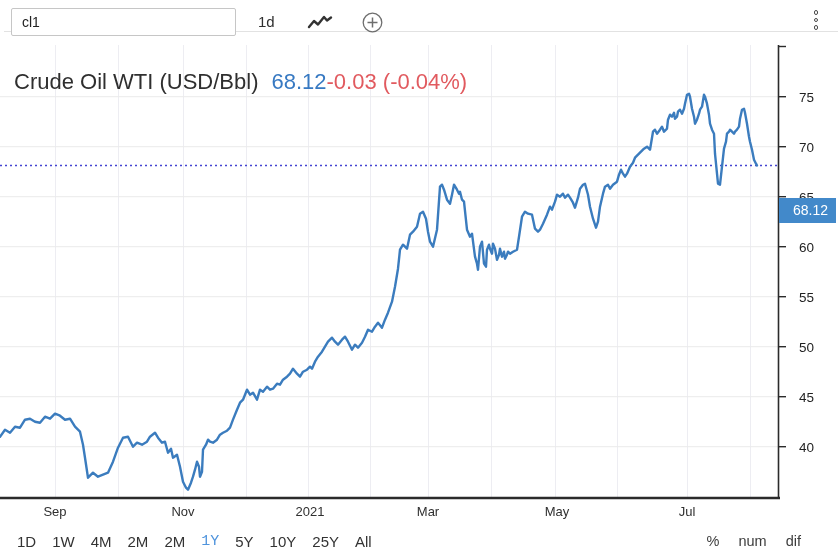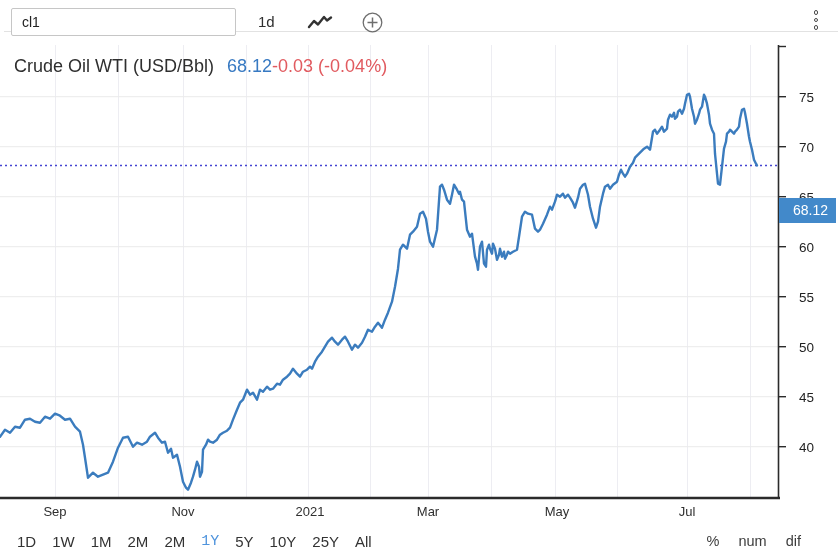--- a/index.html
+++ b/index.html
@@ -15,21 +15,21 @@
   .icon-zigzag{position:absolute;left:303px;top:14px;}
   .icon-plus{position:absolute;left:358px;top:12px;}
   .kebab{position:absolute;left:807px;top:10px;width:10px;display:flex;flex-direction:column;
          align-items:center;gap:2.8px;cursor:pointer;}
   .kebab span{width:4.8px;height:4.8px;border:1.4px solid #4a4a4a;border-radius:50%;
               box-sizing:border-box;background:#fff;}
   
   .chart-wrap{position:absolute;left:0;top:45px;width:838px;height:475px;}
   svg#plot{position:absolute;left:0;top:0;}
   svg text{font-family:"Liberation Sans",sans-serif;}
-  .chart-header{position:absolute;left:14px;top:11px;display:flex;align-items:baseline;font-size:18px;}
+  .chart-header{position:absolute;left:14px;top:24px;display:flex;align-items:baseline;font-size:22px;}
   .chart-header .t{color:#2f2f2f;}
   .chart-header .p{color:#3779c2;margin-left:13px;}
   .chart-header .c{color:#e15a5f;}
   .badge{position:absolute;left:779px;width:57px;height:25px;background:#4289ca;color:#fff;
          font-size:14px;line-height:25px;padding-left:14px;box-sizing:border-box;}
   
   .rangebar{position:absolute;left:0;top:524px;width:838px;height:34px;display:flex;
             align-items:center;background:#fff;}
   .rangebar .item{font-size:15px;color:#333;margin:0 8px;cursor:pointer;}
   .rangebar .item:first-child{margin-left:17px;}
@@ -117,21 +117,21 @@
     <span class="p">68.12</span>
     <span class="c">-0.03 (-0.04%)</span>
   </div>
   <div class="badge" id="price-badge" style="top: 153px;">68.12</div>
 </div>
 
 <div class="rangebar">
   <span id="range-left" style="display:flex;align-items:center;">
       <span class="item">1D</span>
       <span class="item">1W</span>
-      <span class="item">1M</span>
+      <span class="item">4M</span>
       <span class="item">2M</span>
       <span class="item">2M</span>
       <span class="item active">1Y</span>
       <span class="item">5Y</span>
       <span class="item">10Y</span>
       <span class="item">25Y</span>
       <span class="item">All</span>
     </span>
   <span class="right-group" id="range-right">
       <span class="ritem">%</span>

